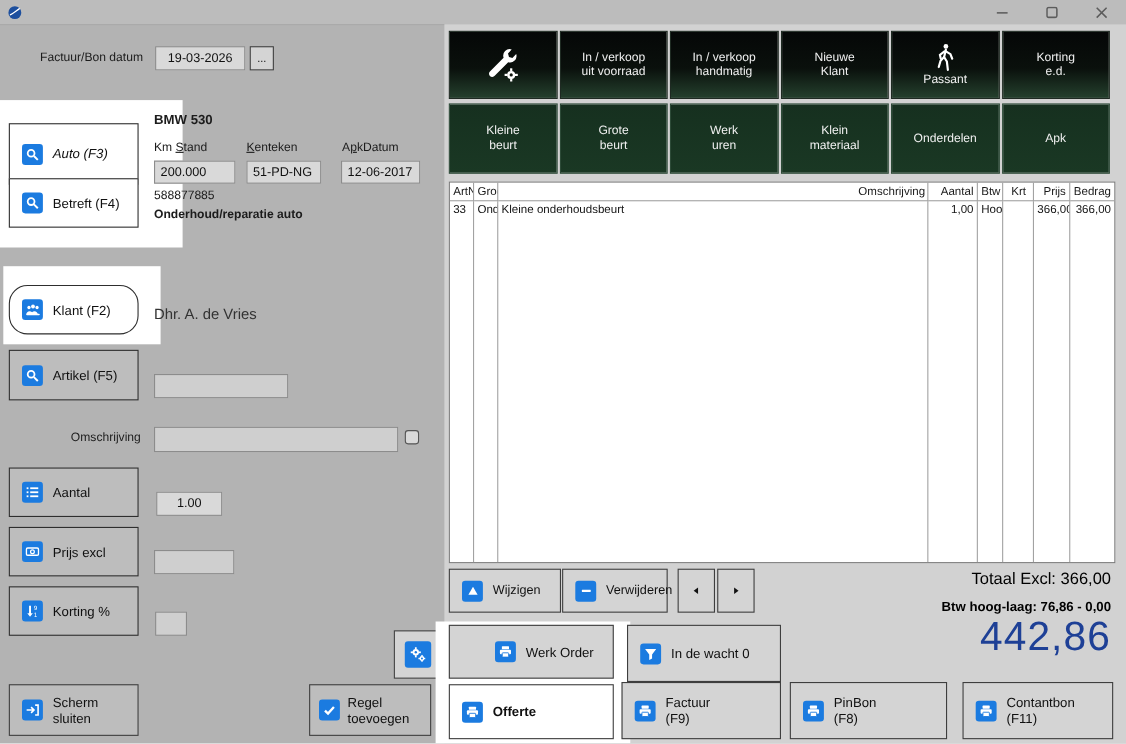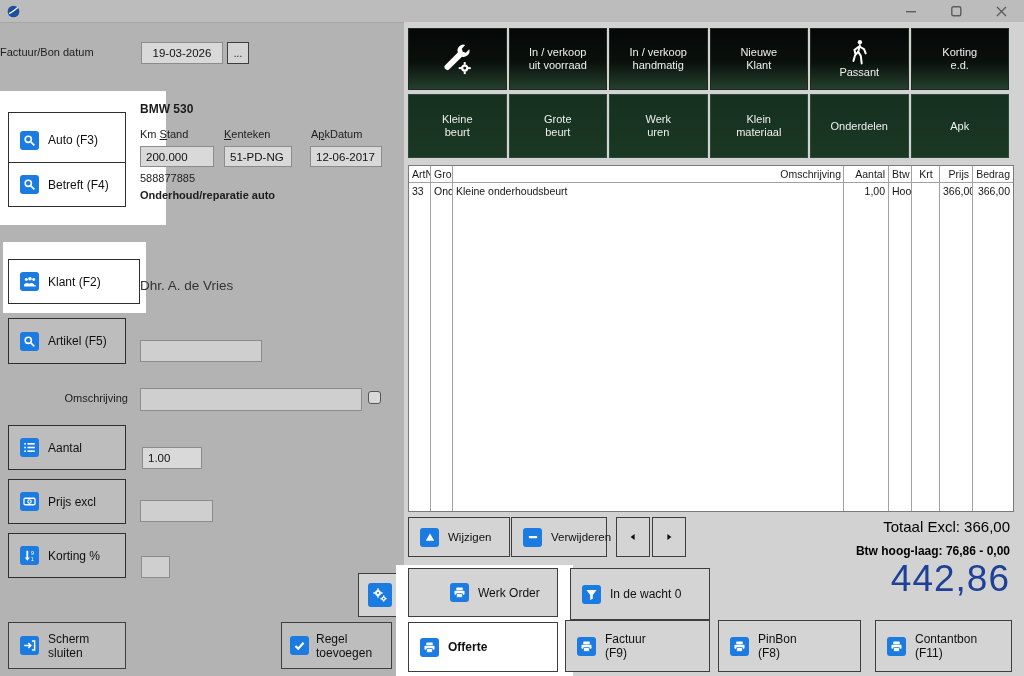--- a/index.html
+++ b/index.html
@@ -75,25 +75,25 @@
         <svg width="11" height="11" viewBox="0 0 11 11">
             <path d="M1 1l9 9M10 1l-9 9" stroke="#5c5c5c" stroke-width="1.4"></path>
           </svg>
       </div>
     </div>
   </div>
 
   <div class="hl" style="left:0;top:91px;width:166px;height:134px;"></div>
   <div class="hl" style="left:3px;top:242px;width:143px;height:71px;"></div>
 
-  <span class="lbl" style="left:0;top:46px;width:130px;">Factuur/Bon datum</span>
+  <span class="lbl" style="left:0;top:46px;width:130px;text-align:right;">Factuur/Bon datum</span>
   <input class="inp" style="left: 141px; top: 42px; width: 82px; height: 22px; text-align: center;" readonly="" value="19-03-2026">
   <button class="btn btn2" style="left:227px;top:42px;width:22px;height:22px;padding:0;justify-content:center;font-size:10px;">...</button>
 
-  <div class="btn white" style="left:8px;top:112px;width:118px;height:56px;">
+  <div class="btn white" style="left:8px;top:112px;width:118px;height:56px;font-style:italic;">
     <span class="tile">
       <svg viewBox="0 0 16 16" width="13" height="13">
           <circle cx="6.5" cy="6.5" r="3.8" stroke="#fff" stroke-width="2" fill="none"></circle>
           <line x1="9.6" y1="9.6" x2="14" y2="14" stroke="#fff" stroke-width="2.2"></line>
         </svg>
     </span>
     <span>Auto (F3)</span>
   </div>
 
   <div class="btn white" style="left:8px;top:162px;width:118px;height:45px;">
@@ -112,21 +112,21 @@
   <span class="lbl" style="left:224px;top:128px;"><span></span><span style="text-decoration:underline;">K</span><span>enteken</span></span>
   <span class="lbl" style="left:311px;top:128px;"><span>A</span><span style="text-decoration:underline;">p</span><span>kDatum</span></span>
 
   <input class="inp" style="left: 140px; top: 146px; width: 74px; height: 21px;" readonly="" value="200.000">
   <input class="inp" style="left: 224px; top: 146px; width: 68px; height: 21px;" readonly="" value="51-PD-NG">
   <input class="inp" style="left: 310px; top: 146px; width: 72px; height: 21px;" readonly="" value="12-06-2017">
 
   <span class="lbl" style="left:140px;top:172px;">588877885</span>
   <span class="lbl" style="left:140px;top:189px;font-weight:bold;">Onderhoud/reparatie auto</span>
 
-  <div class="btn white" style="left:8px;top:259px;width:132px;height:45px;">
+  <div class="btn white" style="left:8px;top:259px;width:118px;height:45px;border-radius:17px;">
     <span class="tile">
       <svg viewBox="0 0 16 16" width="14" height="14" fill="#fff">
           <circle cx="3.8" cy="5.2" r="1.7"></circle>
           <circle cx="12.2" cy="5.2" r="1.7"></circle>
           <circle cx="8" cy="4.2" r="2"></circle>
           <path d="M1 12.5c0-2 1.6-3.4 3.5-3.4 1 0 1.9.4 2.5 1 .6-.6 1.5-1 2.5-1 1.9 0 3.5 1.4 3.5 3.4z"></path>
           <rect x="1" y="11.6" width="14" height="1.6" rx="0.8"></rect>
         </svg>
     </span>
     <span>Klant (F2)</span>
@@ -154,21 +154,21 @@
           <rect x="1.5" y="2.5" width="2" height="2"></rect>
           <rect x="5.5" y="2.5" width="9" height="2"></rect>
           <rect x="1.5" y="7" width="2" height="2"></rect>
           <rect x="5.5" y="7" width="9" height="2"></rect>
           <rect x="1.5" y="11.5" width="2" height="2"></rect>
           <rect x="5.5" y="11.5" width="9" height="2"></rect>
         </svg>
     </span>
     <span>Aantal</span>
   </div>
-  <input class="inp" style="left: 142px; top: 447px; width: 60px; height: 22px; text-align: left;" readonly="" value="1.00">
+  <input class="inp" style="left: 142px; top: 447px; width: 60px; height: 22px; text-align: center;" readonly="" value="1.00">
 
   <div class="btn" style="left:8px;top:479px;width:118px;height:45px;">
     <span class="tile">
       <svg viewBox="0 0 16 16" width="13" height="13">
           <rect x="1.2" y="4" width="13.6" height="8" rx="1.5" fill="none" stroke="#fff" stroke-width="1.6"></rect>
           <circle cx="8" cy="8" r="2.1" fill="none" stroke="#fff" stroke-width="1.4"></circle>
         </svg>
     </span>
     <span>Prijs excl</span>
   </div>

